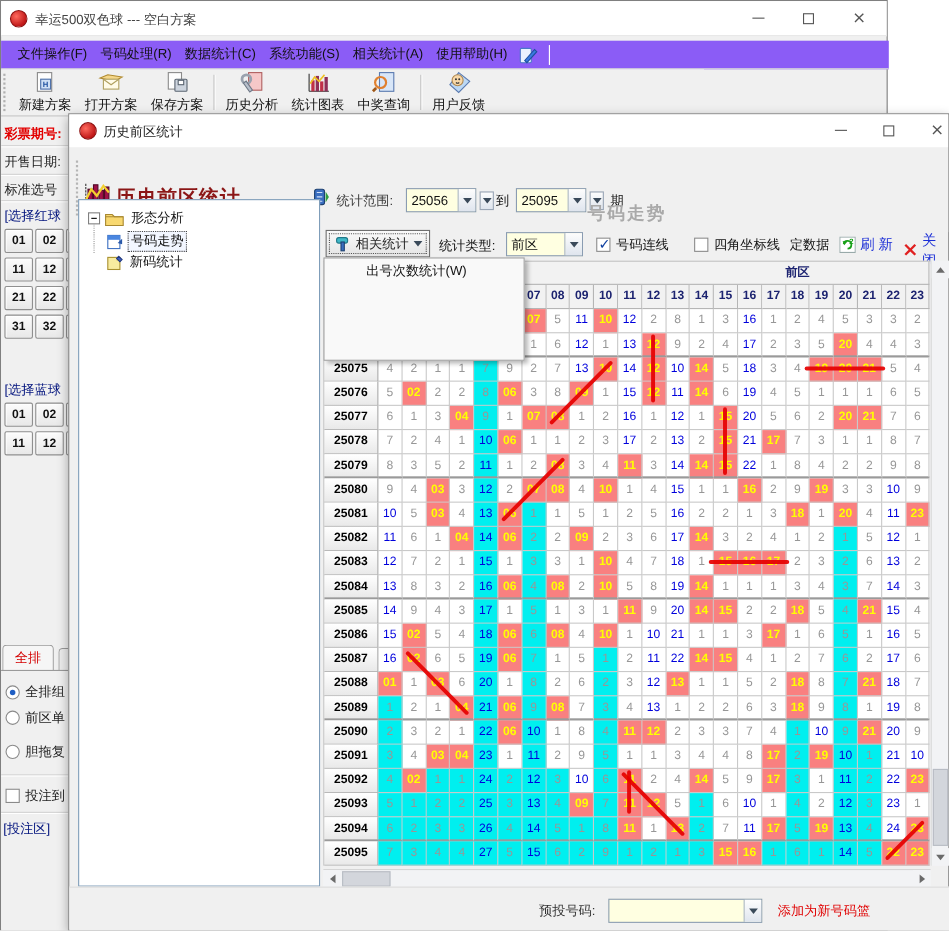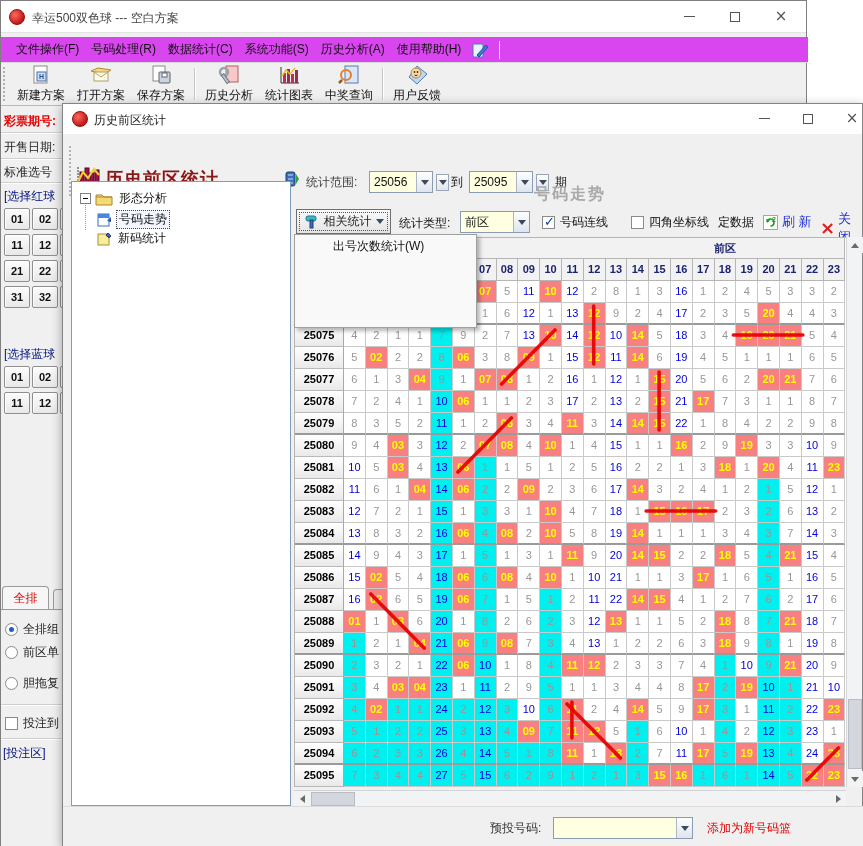--- a/index.html
+++ b/index.html
@@ -11,21 +11,21 @@
   #main-window { position:absolute; left:0; top:0; width:807px; height:846px; background:#f0f0f0; border:1px solid #7f7f7f; }
   #main-titlebar { position:absolute; left:0; top:0; width:100%; height:32px; background:#ffffff; border-bottom:1px solid #e3e3e3; }
   .app-icon { position:absolute; width:16px; height:16px; border-radius:50%; background:radial-gradient(circle at 35% 35%, #ff6a5e, #c01818 70%); border:1px solid #8d0f0f; }
   #main-titlebar .app-icon { left:8px; top:8px; }
   #main-title { position:absolute; left:31px; top:9px; color:#444; font-size:12px; white-space:nowrap; }
   .winbtn { position:absolute; top:0; width:46px; height:31px; text-align:center; line-height:31px; color:#555; }
   .winbtn .mini { display:inline-block; width:11px; height:1px; background:#555; vertical-align:middle; }
   .winbtn .maxi { display:inline-block; width:10px; height:10px; border:1px solid #555; vertical-align:middle; }
   .winbtn .closx { font-size:15px; color:#555; font-family:"DejaVu Sans",sans-serif; }
 
-  #menu-bar { position:absolute; left:0; top:36px; width:807px; height:26px; background:#d946ef; border-bottom:1px solid #d9d9d9; display:flex; align-items:center; padding-left:9px; }
+  #menu-bar { position:absolute; left:0; top:36px; width:807px; height:26px; background:#8b5cf6; border-bottom:1px solid #d9d9d9; display:flex; align-items:center; padding-left:9px; }
   .menu-item { padding:3px 6px; color:#111; white-space:nowrap; }
   #menubar-edit-icon { width:18px; height:18px; margin-left:4px; }
   .vsep { width:1px; height:18px; background:#c9c9c9; border-right:1px solid #fff; margin-left:10px; }
 
   #toolbar { position:absolute; left:0; top:62px; width:639px; height:43px; background:#f0f0f0; border-bottom:1px solid #b9b9b9; display:flex; align-items:stretch; }
   #toolbar-grip { width:6px; margin:4px 2px; border-left:2px dotted #b0b0b0; }
   .tool-btn { width:60px; display:flex; flex-direction:column; align-items:center; justify-content:center; gap:1px; }
   .tool-btn svg { width:24px; height:22px; }
   .tool-label { font-size:12px; color:#111; white-space:nowrap; }
   .tool-sep { width:2px; margin:5px 3px; border-left:1px solid #c5c5c5; border-right:1px solid #ffffff; }
@@ -138,21 +138,21 @@
       <span class="winbtn" style="left:665px"><span class="mini"></span></span>
       <span class="winbtn" style="left:711px"><span class="maxi"></span></span>
       <span class="winbtn" style="left:757px"><span class="closx">×</span></span>
     </div>
 
     <div id="menu-bar">
       <span class="menu-item">文件操作(F)</span>
       <span class="menu-item">号码处理(R)</span>
       <span class="menu-item">数据统计(C)</span>
       <span class="menu-item">系统功能(S)</span>
-      <span class="menu-item">历史分析(A)</span>
+      <span class="menu-item">相关统计(A)</span>
       <span class="menu-item">使用帮助(H)</span>
       <svg id="menubar-edit-icon" viewBox="0 0 18 18">
           <rect x="2" y="3" width="10" height="13" rx="1" fill="#eaf2ff" stroke="#4a78c8"></rect>
           <path d="M6 14 L15 4 L17 6 L8 16 Z" fill="#3a7ae0" stroke="#1d4f9e"></path>
         </svg>
       <span class="vsep"></span>
     </div>
 
     <div id="toolbar">
       <div id="toolbar-grip"></div>

